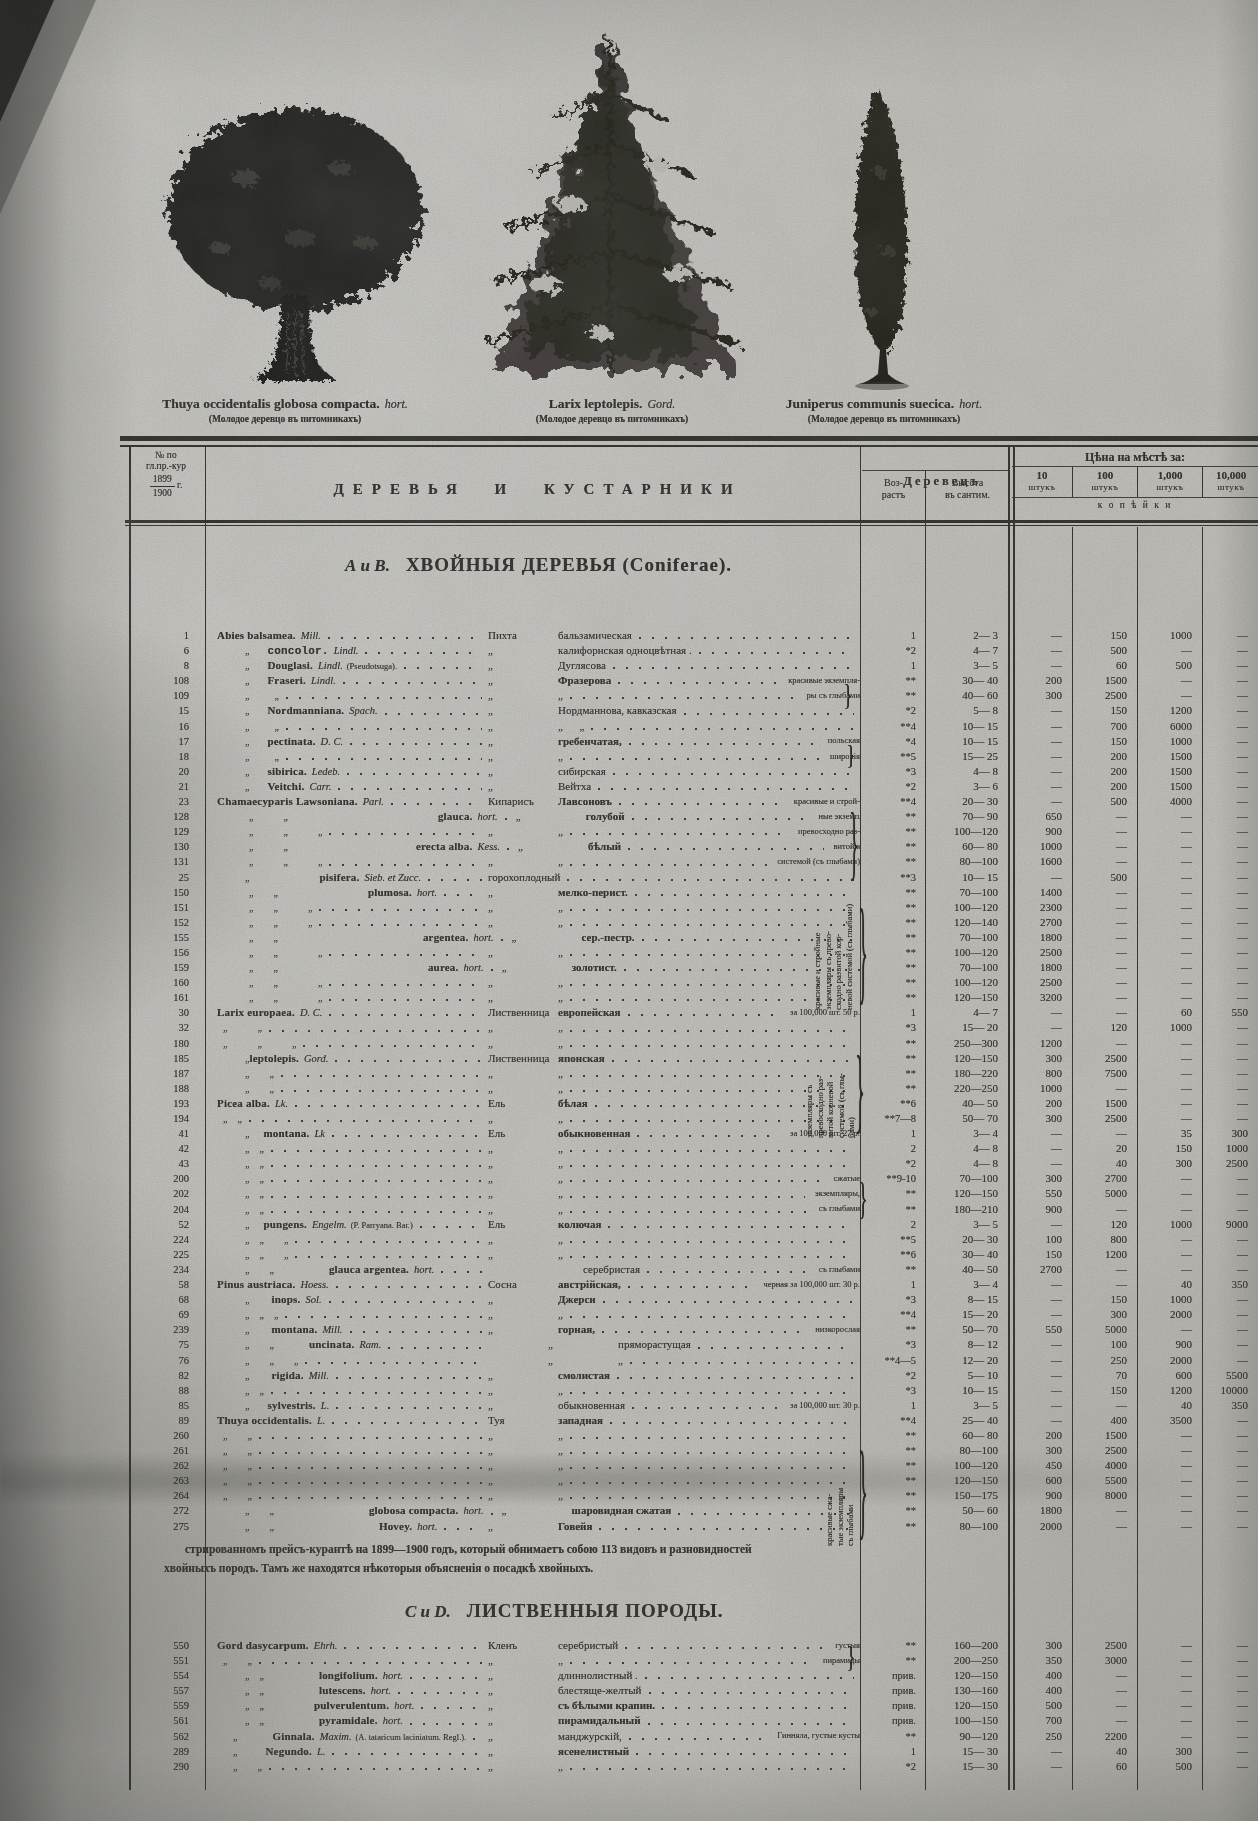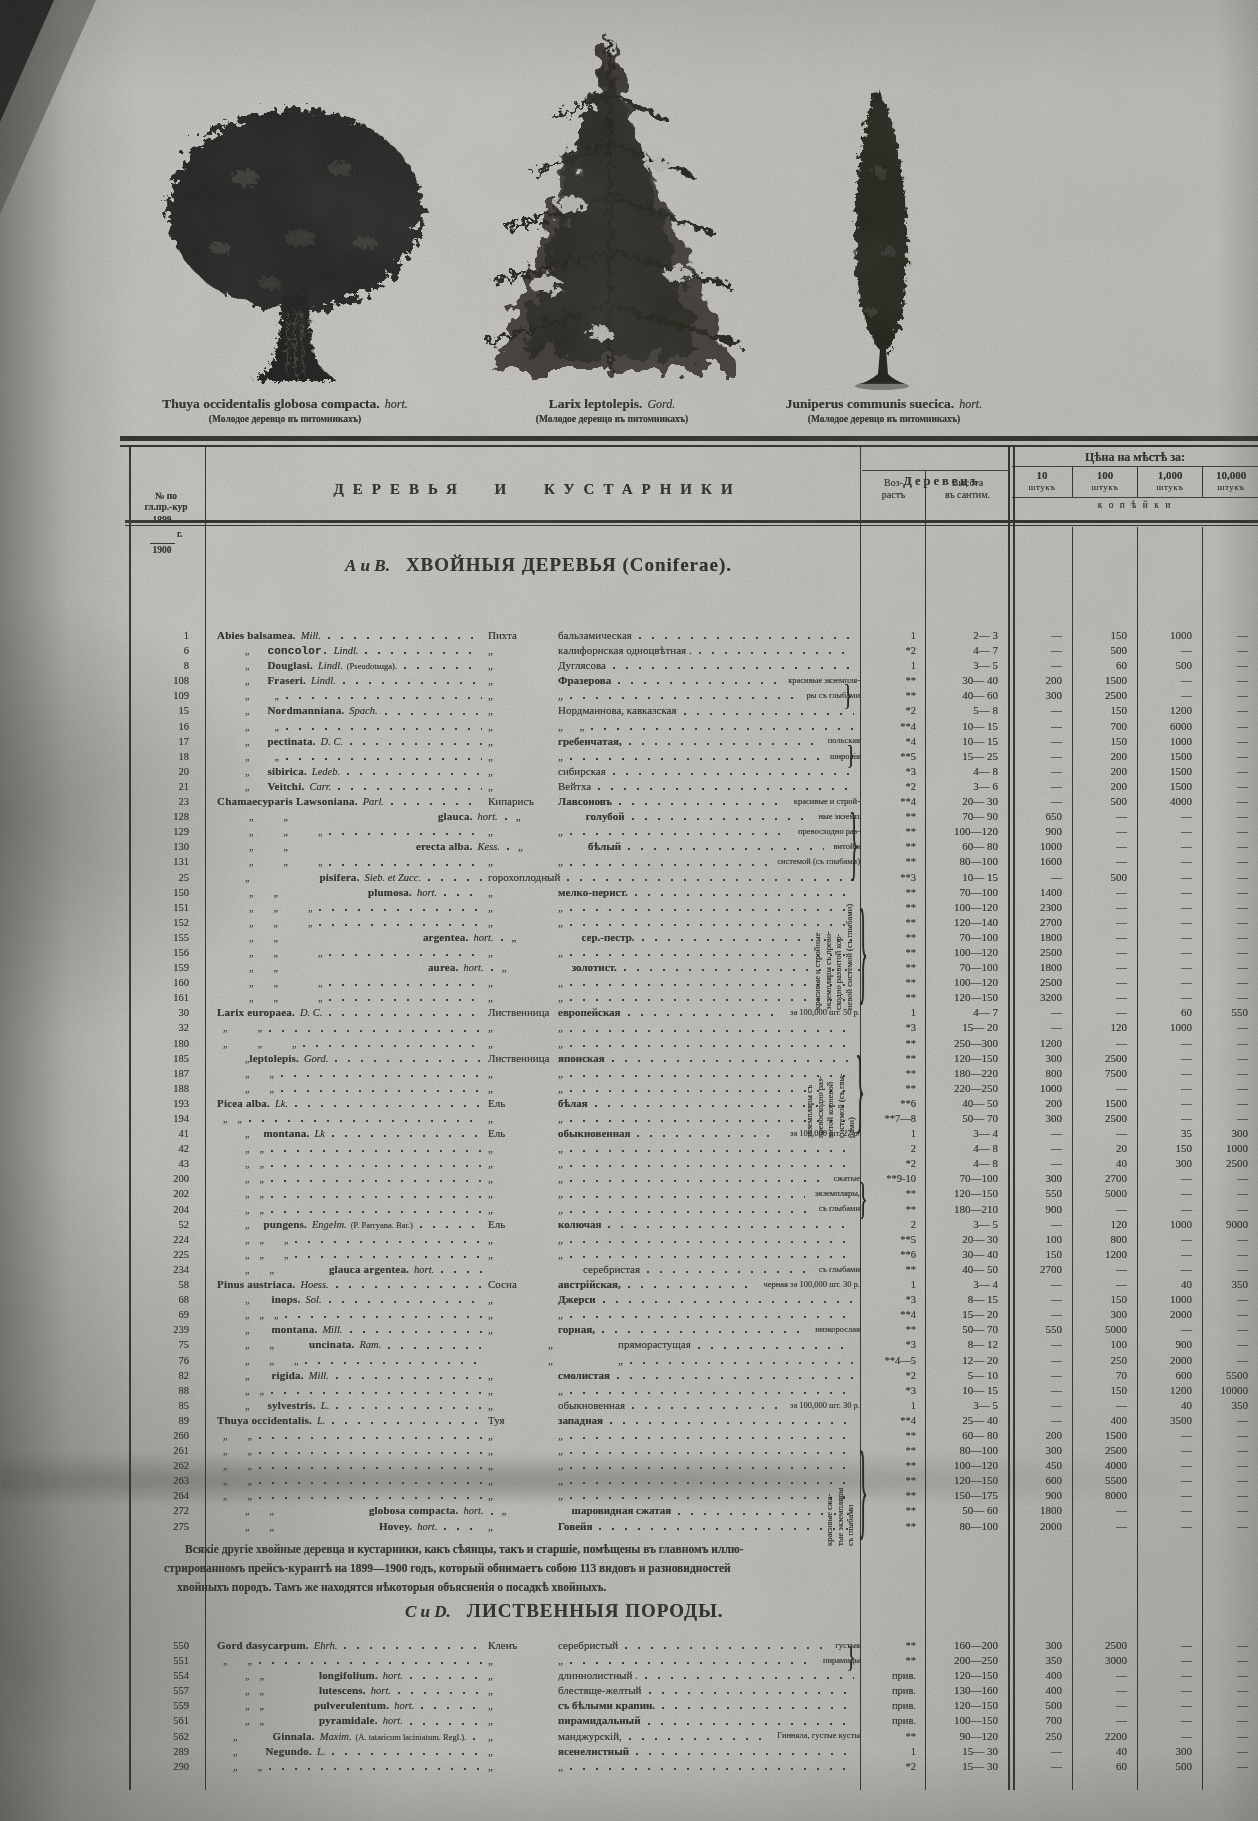--- a/index.html
+++ b/index.html
@@ -32,23 +32,23 @@
   .figcap{position:absolute;text-align:center;font-size:13.5px;font-weight:bold;white-space:nowrap;}
   .figcap .auth{font-weight:normal;font-style:italic;font-size:12px;margin-left:5px;}
   .figsub{position:absolute;text-align:center;font-size:9.5px;font-weight:bold;white-space:nowrap;}
 
   
   .hline,.vline{position:absolute;background:#24231f;}
   .soft{background:#33322e;}
 
   
   .hd{position:absolute;box-sizing:border-box;}
-  .hd-no{left:127px;top:450px;width:78px;text-align:center;font-size:9.5px;font-weight:bold;line-height:11px;margin-top:41px;}
+  .hd-no{left:127px;top:450px;width:78px;text-align:center;font-size:9.5px;font-weight:normal;line-height:11px;}
   .frac{display:inline-block;vertical-align:middle;text-align:center;line-height:10px;font-size:9.5px;}
-  .frac .ftop{display:block;border-bottom:1px solid #22211f;padding:0 3px 18px;}
+  .frac .ftop{display:block;border-bottom:1px solid #22211f;padding:0 3px 2px;}
   .frac .fbot{display:block;padding-top:1px;}
   .hd-meta{left:225px;top:453px;width:625px;font-size:13px;}
   .hd-title{left:215px;top:481px;width:645px;text-align:center;font-size:15px;font-weight:bold;letter-spacing:9px;word-spacing:16px;}
   .hd-der{left:862px;top:474px;width:160px;text-align:center;font-size:12.5px;font-weight:bold;letter-spacing:3px;}
   .hd-age{left:862px;top:477px;width:63px;text-align:center;font-size:10px;line-height:11.5px;}
   .hd-h{left:927px;top:477px;width:81px;text-align:center;font-size:10px;line-height:11.5px;}
   .hd-price{left:1012px;top:450px;width:246px;text-align:center;font-size:12px;font-weight:bold;}
   .qtycell{position:absolute;top:469px;text-align:center;font-size:11px;font-weight:bold;line-height:12px;}
   .qtycell .sub{display:block;font-size:9px;font-weight:normal;letter-spacing:.5px;}
   .hd-kop{left:1012px;top:500px;width:246px;text-align:center;font-size:9.5px;letter-spacing:2px;}
@@ -1783,21 +1783,20 @@
     <span class="c-age">*2</span>
     <span class="c-h">15— 30</span>
     <span class="c-p p1">—</span>
     <span class="c-p p2">60</span>
     <span class="c-p p3">500</span>
     <span class="c-p p4">—</span>
   </div>
 </div>
 
   <div class="note">
-    <div>Всякіе другіе хвойные деревца и кустарники, какъ сѣянцы, такъ и старшіе, помѣщены въ главномъ иллю-</div>
     <div>стрированномъ прейсъ-курантѣ на 1899—1900 годъ, который обнимаетъ собою 113 видовъ и разновидностей</div>
     <div>хвойныхъ породъ.  Тамъ же находятся нѣкоторыя объясненія о посадкѣ хвойныхъ.</div>
   </div>
 
   <svg class="noise" width="1258" height="1821">
     <filter id="grain">
         <feTurbulence type="fractalNoise" baseFrequency="0.8" numOctaves="2" seed="3"></feTurbulence>
       <feColorMatrix type="matrix" values="0 0 0 0 0.10 0 0 0 0 0.10 0 0 0 0 0.09 0.35 0.35 0.35 0 0"></feColorMatrix>
       </filter>
     <filter id="mottle">

